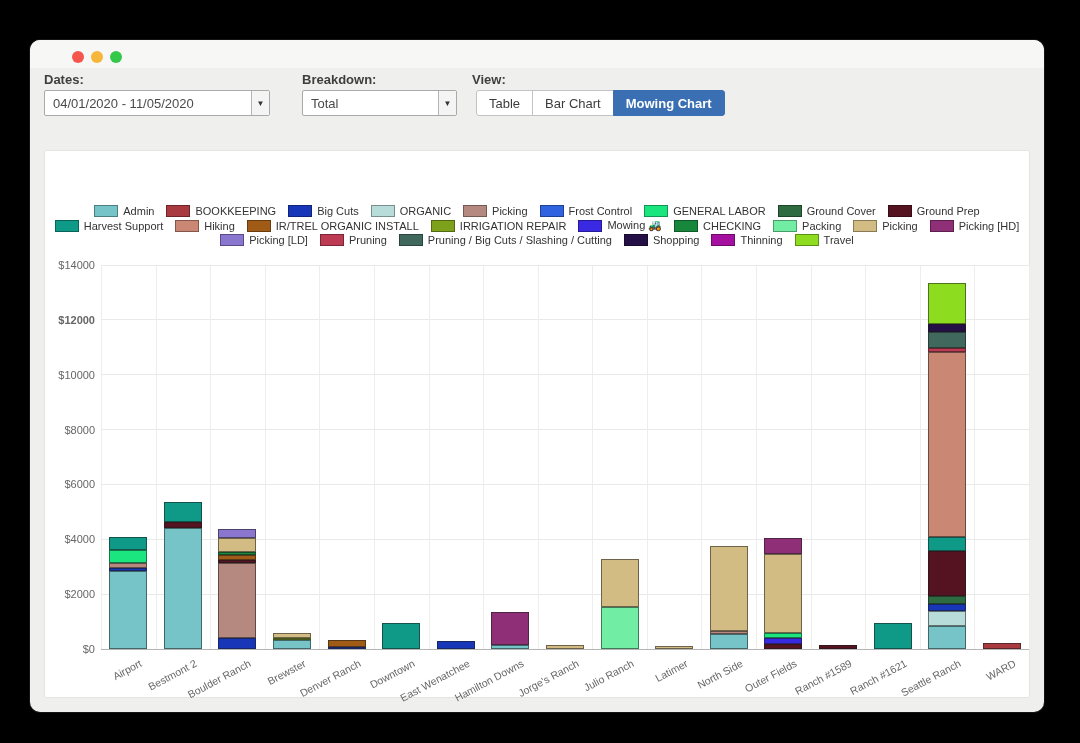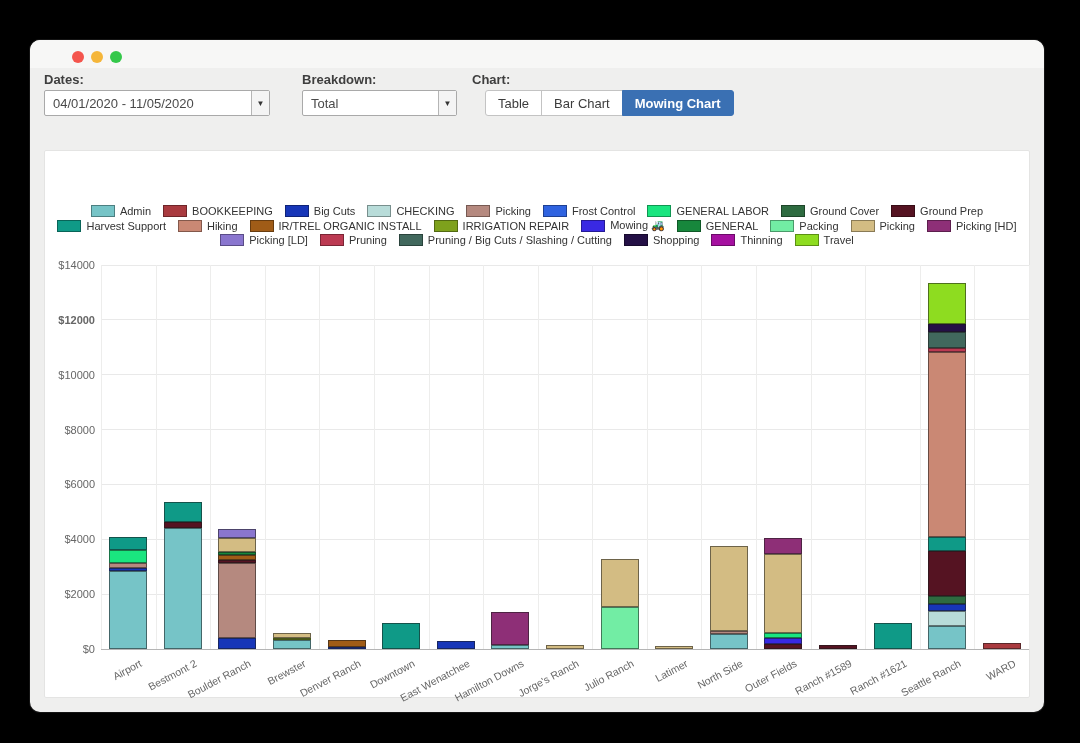--- a/index.html
+++ b/index.html
@@ -14,21 +14,21 @@
   .ctl-label{position:absolute;font-size:13px;font-weight:bold;color:#3e3e3e;}
   .select{position:absolute;height:26px;background:#fff;border:1px solid #a9a9a9;border-radius:2px;
     box-sizing:border-box;font-size:13px;color:#4a4a4a;display:flex;align-items:center;cursor:default;}
   .select .val{flex:1;padding:0 8px;white-space:nowrap;overflow:hidden;}
   .select .caret{width:17px;height:100%;border-left:1px solid #b5b5b5;background:#f4f4f4;
     display:flex;align-items:center;justify-content:center;font-size:8px;color:#333;}
   .btn-group{position:absolute;display:flex;height:26px;}
   .vbtn{height:26px;box-sizing:border-box;border:1px solid #c3c3c3;background:#fff;color:#3c3c3c;
     font-size:13px;padding:0 12px;display:flex;align-items:center;margin-left:-1px;cursor:pointer;
     font-family:"Liberation Sans",sans-serif;}
-  .vbtn:first-child{border-radius:3px 0 0 3px;margin-left:13px;}
+  .vbtn:first-child{border-radius:3px 0 0 3px;margin-left:4px;}
   .vbtn:last-child{border-radius:0 3px 3px 0;}
   .vbtn.active{background:#3a70b3;border-color:#3a70b3;color:#fff;font-weight:bold;}
   
   #card{position:absolute;left:14px;top:110px;width:986px;height:548px;background:#fff;
     border:1px solid #e4e4e3;border-radius:2px;box-sizing:border-box;}
   #card-title{position:absolute;left:16px;top:14px;font-size:14.5px;font-weight:bold;color:#4f4f4f;}
   
   #legend{position:absolute;left:0;top:54px;width:100%;display:flex;flex-direction:column;align-items:center;}
   .lg-row{display:flex;justify-content:center;align-items:center;margin-bottom:2px;}
   .lg-item{display:flex;align-items:center;margin:0 6px;cursor:pointer;}
@@ -61,21 +61,21 @@
       <span class="val">04/01/2020 - 11/05/2020</span>
       <span class="caret">▼</span>
     </div>
 
     <span class="ctl-label" style="left:272px;top:32px">Breakdown:</span>
     <div class="select" style="left:272px;top:50px;width:155px">
       <span class="val">Total</span>
       <span class="caret">▼</span>
     </div>
 
-    <span class="ctl-label" style="left:442px;top:32px">Chart:</span>
+    <span class="ctl-label" style="left:442px;top:32px">View:</span>
     <div class="btn-group" style="left:442px;top:50px" id="view-buttons">
         <button class="vbtn">Table</button>
         <button class="vbtn">Bar Chart</button>
         <button class="vbtn active">Mowing Chart</button>
       </div>
 
     <div id="card">
       <div id="legend">
           <div class="lg-row">
             <span class="lg-item">
@@ -85,21 +85,21 @@
             <span class="lg-item">
               <span class="lg-sw" style="background: rgb(169, 58, 63);"></span>
               <span class="lg-tx">BOOKKEEPING</span>
             </span>
             <span class="lg-item">
               <span class="lg-sw" style="background: rgb(23, 54, 184);"></span>
               <span class="lg-tx">Big Cuts</span>
             </span>
             <span class="lg-item">
               <span class="lg-sw" style="background: rgb(184, 220, 217);"></span>
-              <span class="lg-tx">CHECKING</span>
+              <span class="lg-tx">ORGANIC</span>
             </span>
             <span class="lg-item">
               <span class="lg-sw" style="background: rgb(181, 137, 127);"></span>
               <span class="lg-tx">Picking</span>
             </span>
             <span class="lg-item">
               <span class="lg-sw" style="background: rgb(47, 99, 224);"></span>
               <span class="lg-tx">Frost Control</span>
             </span>
             <span class="lg-item">
@@ -131,21 +131,21 @@
             <span class="lg-item">
               <span class="lg-sw" style="background: rgb(126, 161, 28);"></span>
               <span class="lg-tx">IRRIGATION REPAIR</span>
             </span>
             <span class="lg-item">
               <span class="lg-sw" style="background: rgb(57, 41, 227);"></span>
               <span class="lg-tx">Mowing 🚜</span>
             </span>
             <span class="lg-item">
               <span class="lg-sw" style="background: rgb(23, 135, 60);"></span>
-              <span class="lg-tx">GENERAL</span>
+              <span class="lg-tx">CHECKING</span>
             </span>
             <span class="lg-item">
               <span class="lg-sw" style="background: rgb(114, 237, 164);"></span>
               <span class="lg-tx">Packing</span>
             </span>
             <span class="lg-item">
               <span class="lg-sw" style="background: rgb(211, 188, 131);"></span>
               <span class="lg-tx">Picking</span>
             </span>
             <span class="lg-item">

